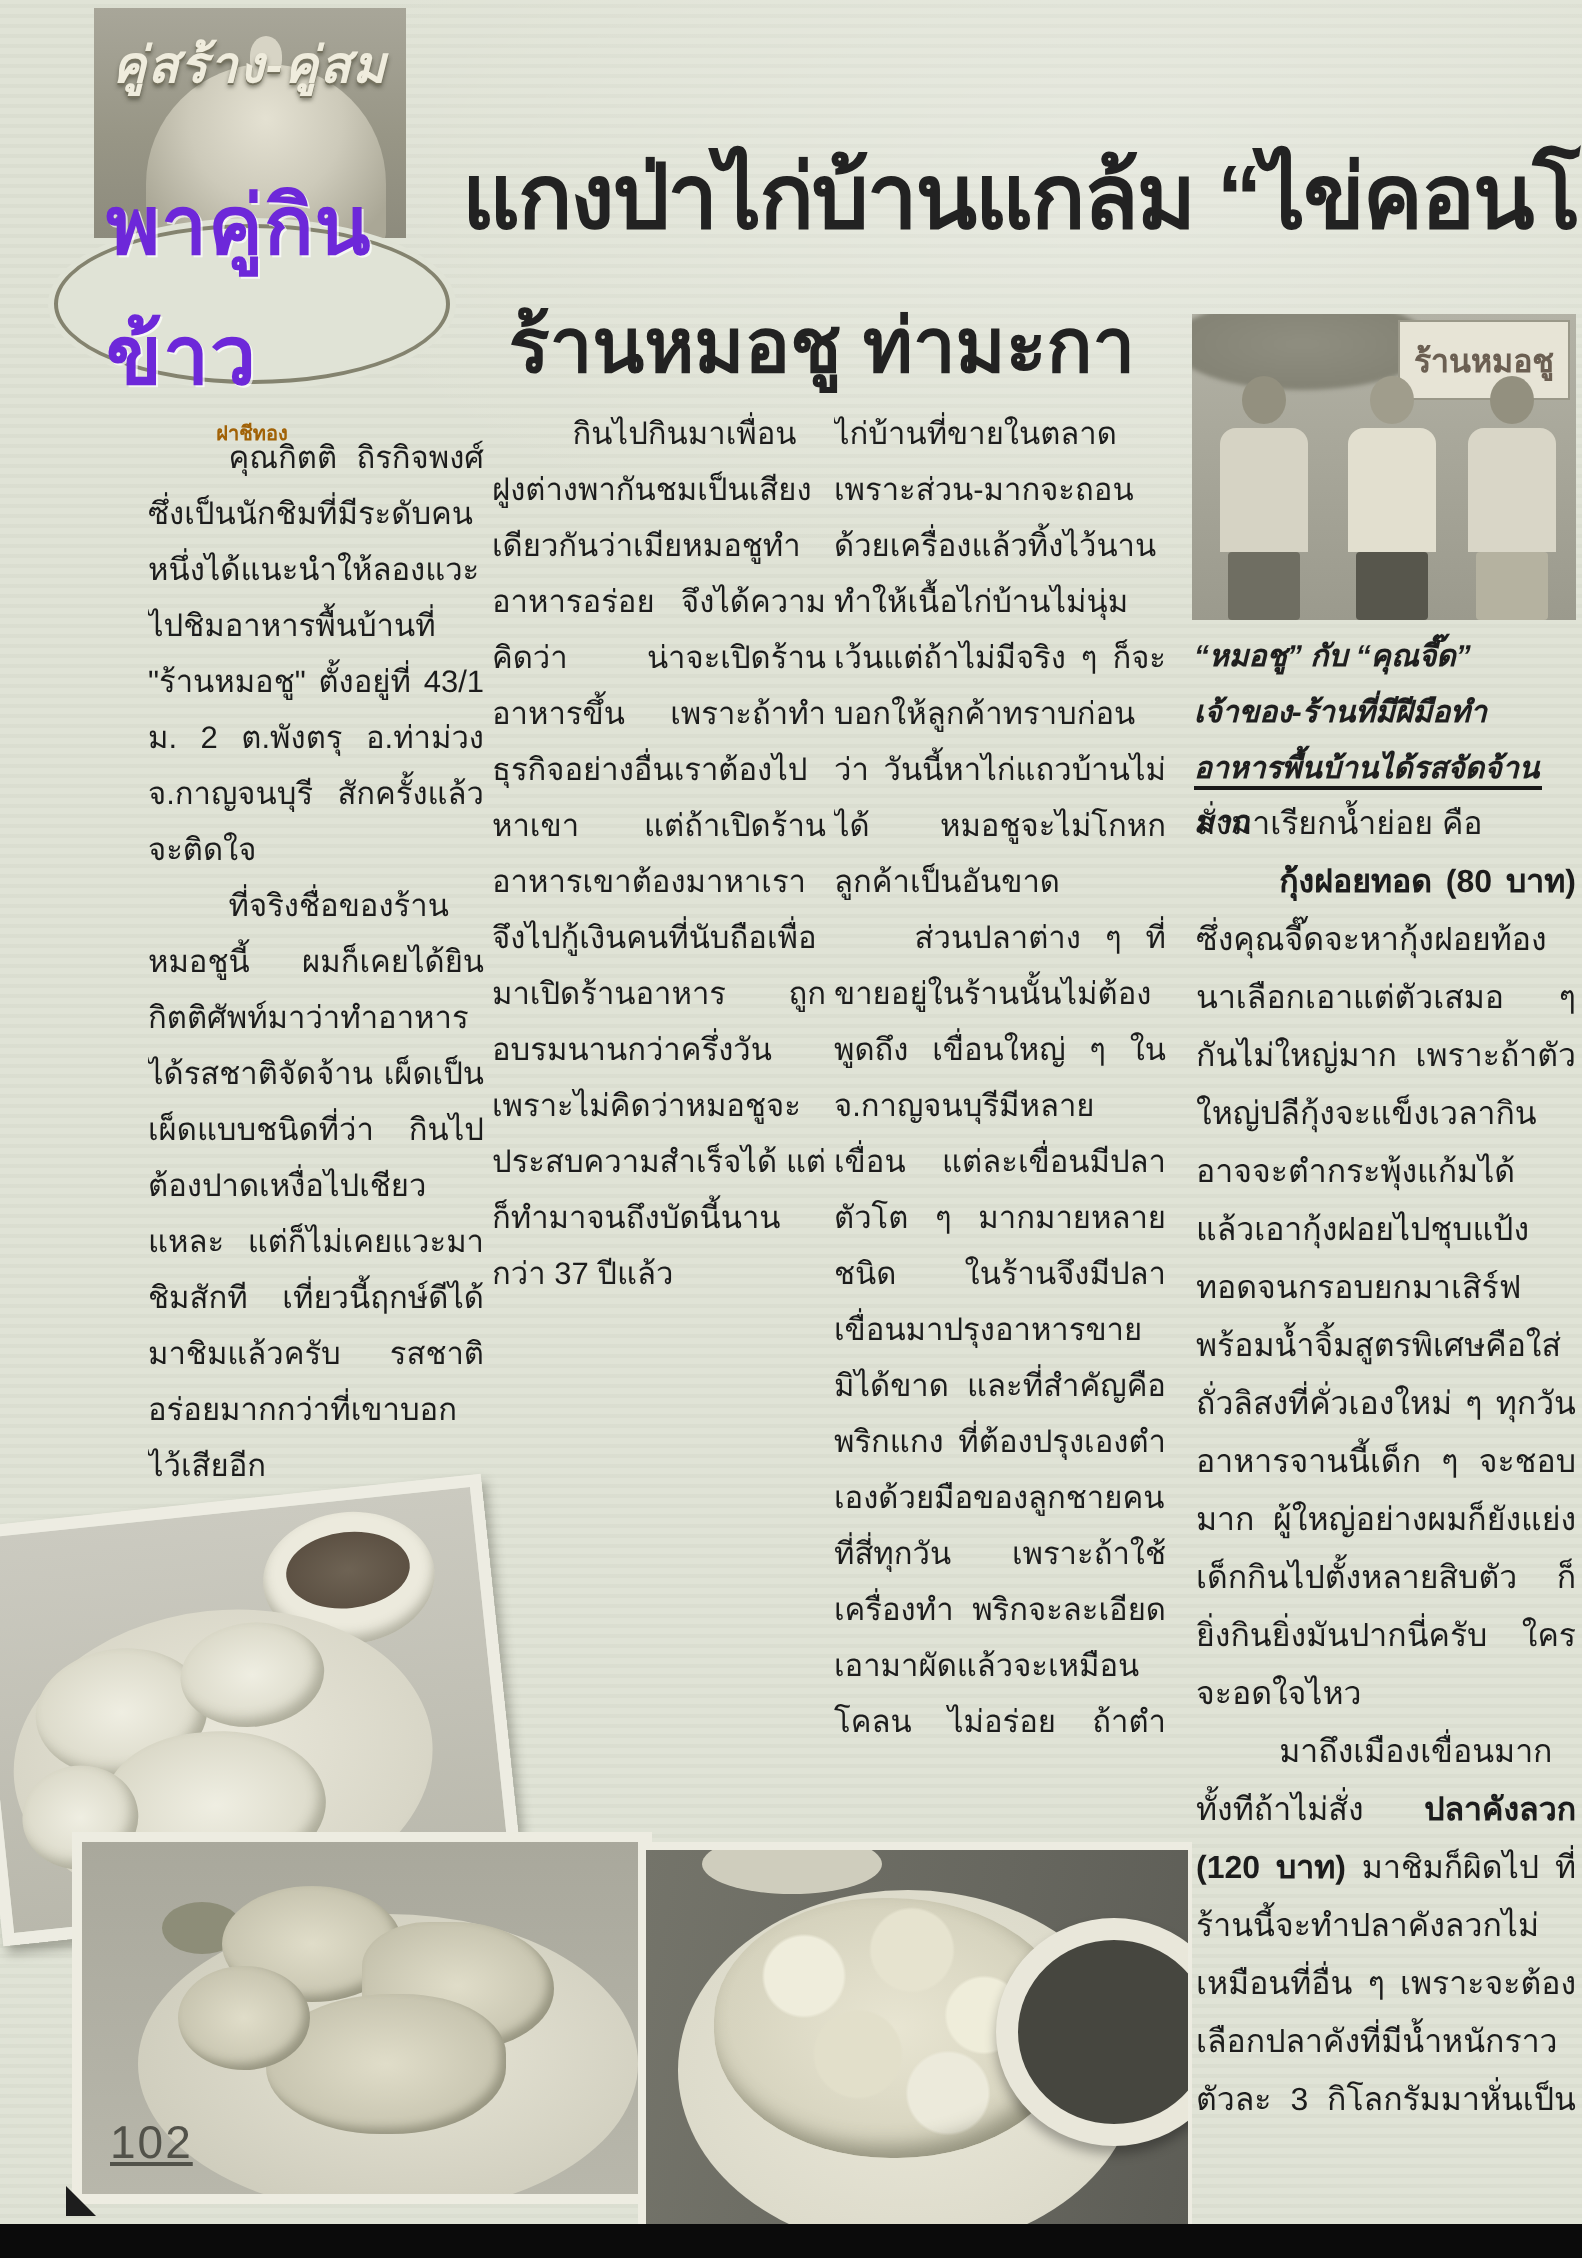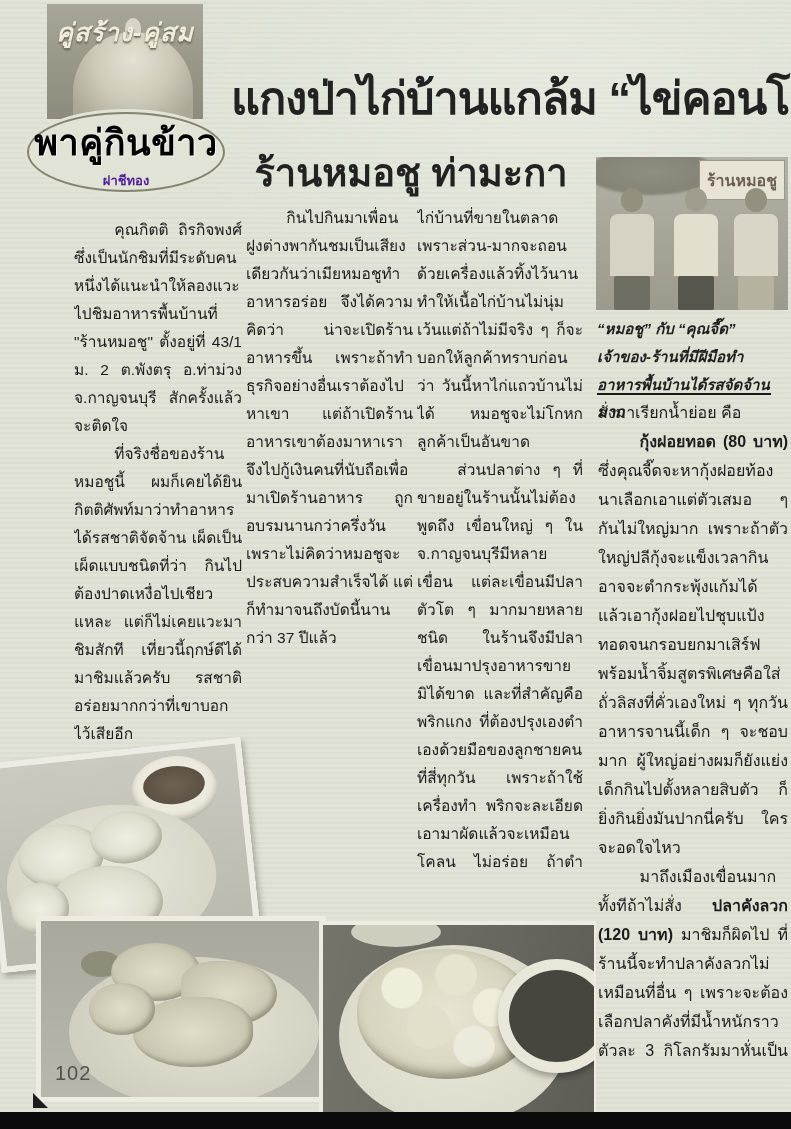--- a/index.html
+++ b/index.html
@@ -21,23 +21,23 @@
     background:radial-gradient(ellipse at 50% 30%, #e4e1d2 0%, #cdcaba 45%, #aaa796 85%);}
   .dome-knob{position:absolute;left:78px;top:14px;width:16px;height:20px;border-radius:50% 50% 40% 40%;
     background:#d7d4c5;}
   .logo-text{position:absolute;left:0;right:0;top:8px;text-align:center;
     font-size:25px;font-weight:bold;font-style:italic;letter-spacing:1px;
     color:#efecdd;text-shadow:0 1px 0 #75725f, 0 2px 2px rgba(60,60,45,.6);}
   .badge{position:absolute;left:27px;top:112px;width:194px;height:76px;
     border:2px solid #84836f;border-radius:50%;background:#e0e3d6;
     box-shadow:0 0 0 3px #e0e3d6, inset 0 0 0 2px #e0e3d6;
     display:flex;flex-direction:column;align-items:center;justify-content:center;}
-  .badge-title{font-size:36px;font-weight:bold;color:#000000;letter-spacing:.5px;
-    text-shadow:1px 1px 0 rgba(255,255,255,.7);}
-  .badge-sub{font-size:13px;font-weight:bold;color:#4c1d95;margin-top:-1px;}
+  .badge-title{font-size:41px;font-weight:bold;color:#6d28d9;letter-spacing:.5px;
+    text-shadow:1px 1px 0 rgba(255,255,255,.7);margin-left:24px;}
+  .badge-sub{font-size:10px;font-weight:bold;color:#a16207;margin-top:-1px;}
   
   .headline{position:absolute;left:231px;top:62px;width:558px;
     font-size:45px;font-weight:800;color:#222;white-space:nowrap;letter-spacing:-1px;}
   .subheadline{position:absolute;left:233px;top:142px;width:356px;text-align:center;
     font-size:38px;font-weight:800;color:#222;letter-spacing:0;}
   
   .owners-photo{position:absolute;left:596px;top:157px;width:192px;height:153px;overflow:hidden;
     background:linear-gradient(#b3b2a6 0%,#a9a89b 40%,#9b9a8d 100%);}
   .foliage{position:absolute;left:-10px;top:-8px;width:130px;height:46px;border-radius:50%;
     background:radial-gradient(#8f8e80, #7f7e70);filter:blur(1px);}
@@ -83,21 +83,21 @@
   .photo-bl{position:absolute;left:36px;top:916px;width:280px;height:176px;
     background:linear-gradient(#a9a89c,#b8b7ab);border:5px solid #edece1;overflow:hidden;}
   .plate2{position:absolute;left:28px;top:36px;width:250px;height:150px;border-radius:50%;
     background:radial-gradient(ellipse at 55% 45%, #e6e4d5, #cfcdbd 75%, #b9b7a7);}
   .blob{position:absolute;border-radius:50%;background:radial-gradient(#e0ddc9,#bdbaa5);box-shadow:inset -3px -3px 5px rgba(80,80,60,.4);}
   .b1{left:70px;top:22px;width:90px;height:58px;}
   .b2{left:140px;top:40px;width:96px;height:64px;border-radius:40% 60% 55% 45%;}
   .b3{left:92px;top:76px;width:120px;height:70px;border-radius:55% 45% 50% 50%;}
   .b4{left:48px;top:62px;width:66px;height:52px;}
   .greens{position:absolute;left:40px;top:30px;width:40px;height:26px;border-radius:50%;background:#8d8d78;}
-  .page-num{position:absolute;left:14px;bottom:12px;font-size:20px;color:#52524a;letter-spacing:1px;}
+  .page-num{position:absolute;left:14px;bottom:12px;font-size:23px;color:#52524a;letter-spacing:1px;text-decoration:underline;}
   .corner-mark{position:absolute;left:33px;top:1093px;width:15px;height:15px;background:#1d1d1d;
     clip-path:polygon(0 0,0 100%,100% 100%);}
   
   .photo-bc{position:absolute;left:319px;top:921px;width:271px;height:190px;
     background:linear-gradient(100deg,#74746a 0%,#67675f 60%,#5d5d56 100%);
     border:4px solid #edece1;border-right-width:2px;overflow:hidden;}
   .hand{position:absolute;left:28px;top:-8px;width:90px;height:30px;border-radius:50%;background:#cfcdbd;}
   .plate3{position:absolute;left:16px;top:20px;width:230px;height:180px;border-radius:50%;
     background:radial-gradient(ellipse at 50% 50%, #e9e7d8 0%, #dddbcb 70%, #c6c4b4 100%);}
   .shrimp{position:absolute;left:34px;top:24px;width:180px;height:130px;border-radius:48% 52% 50% 50%;

